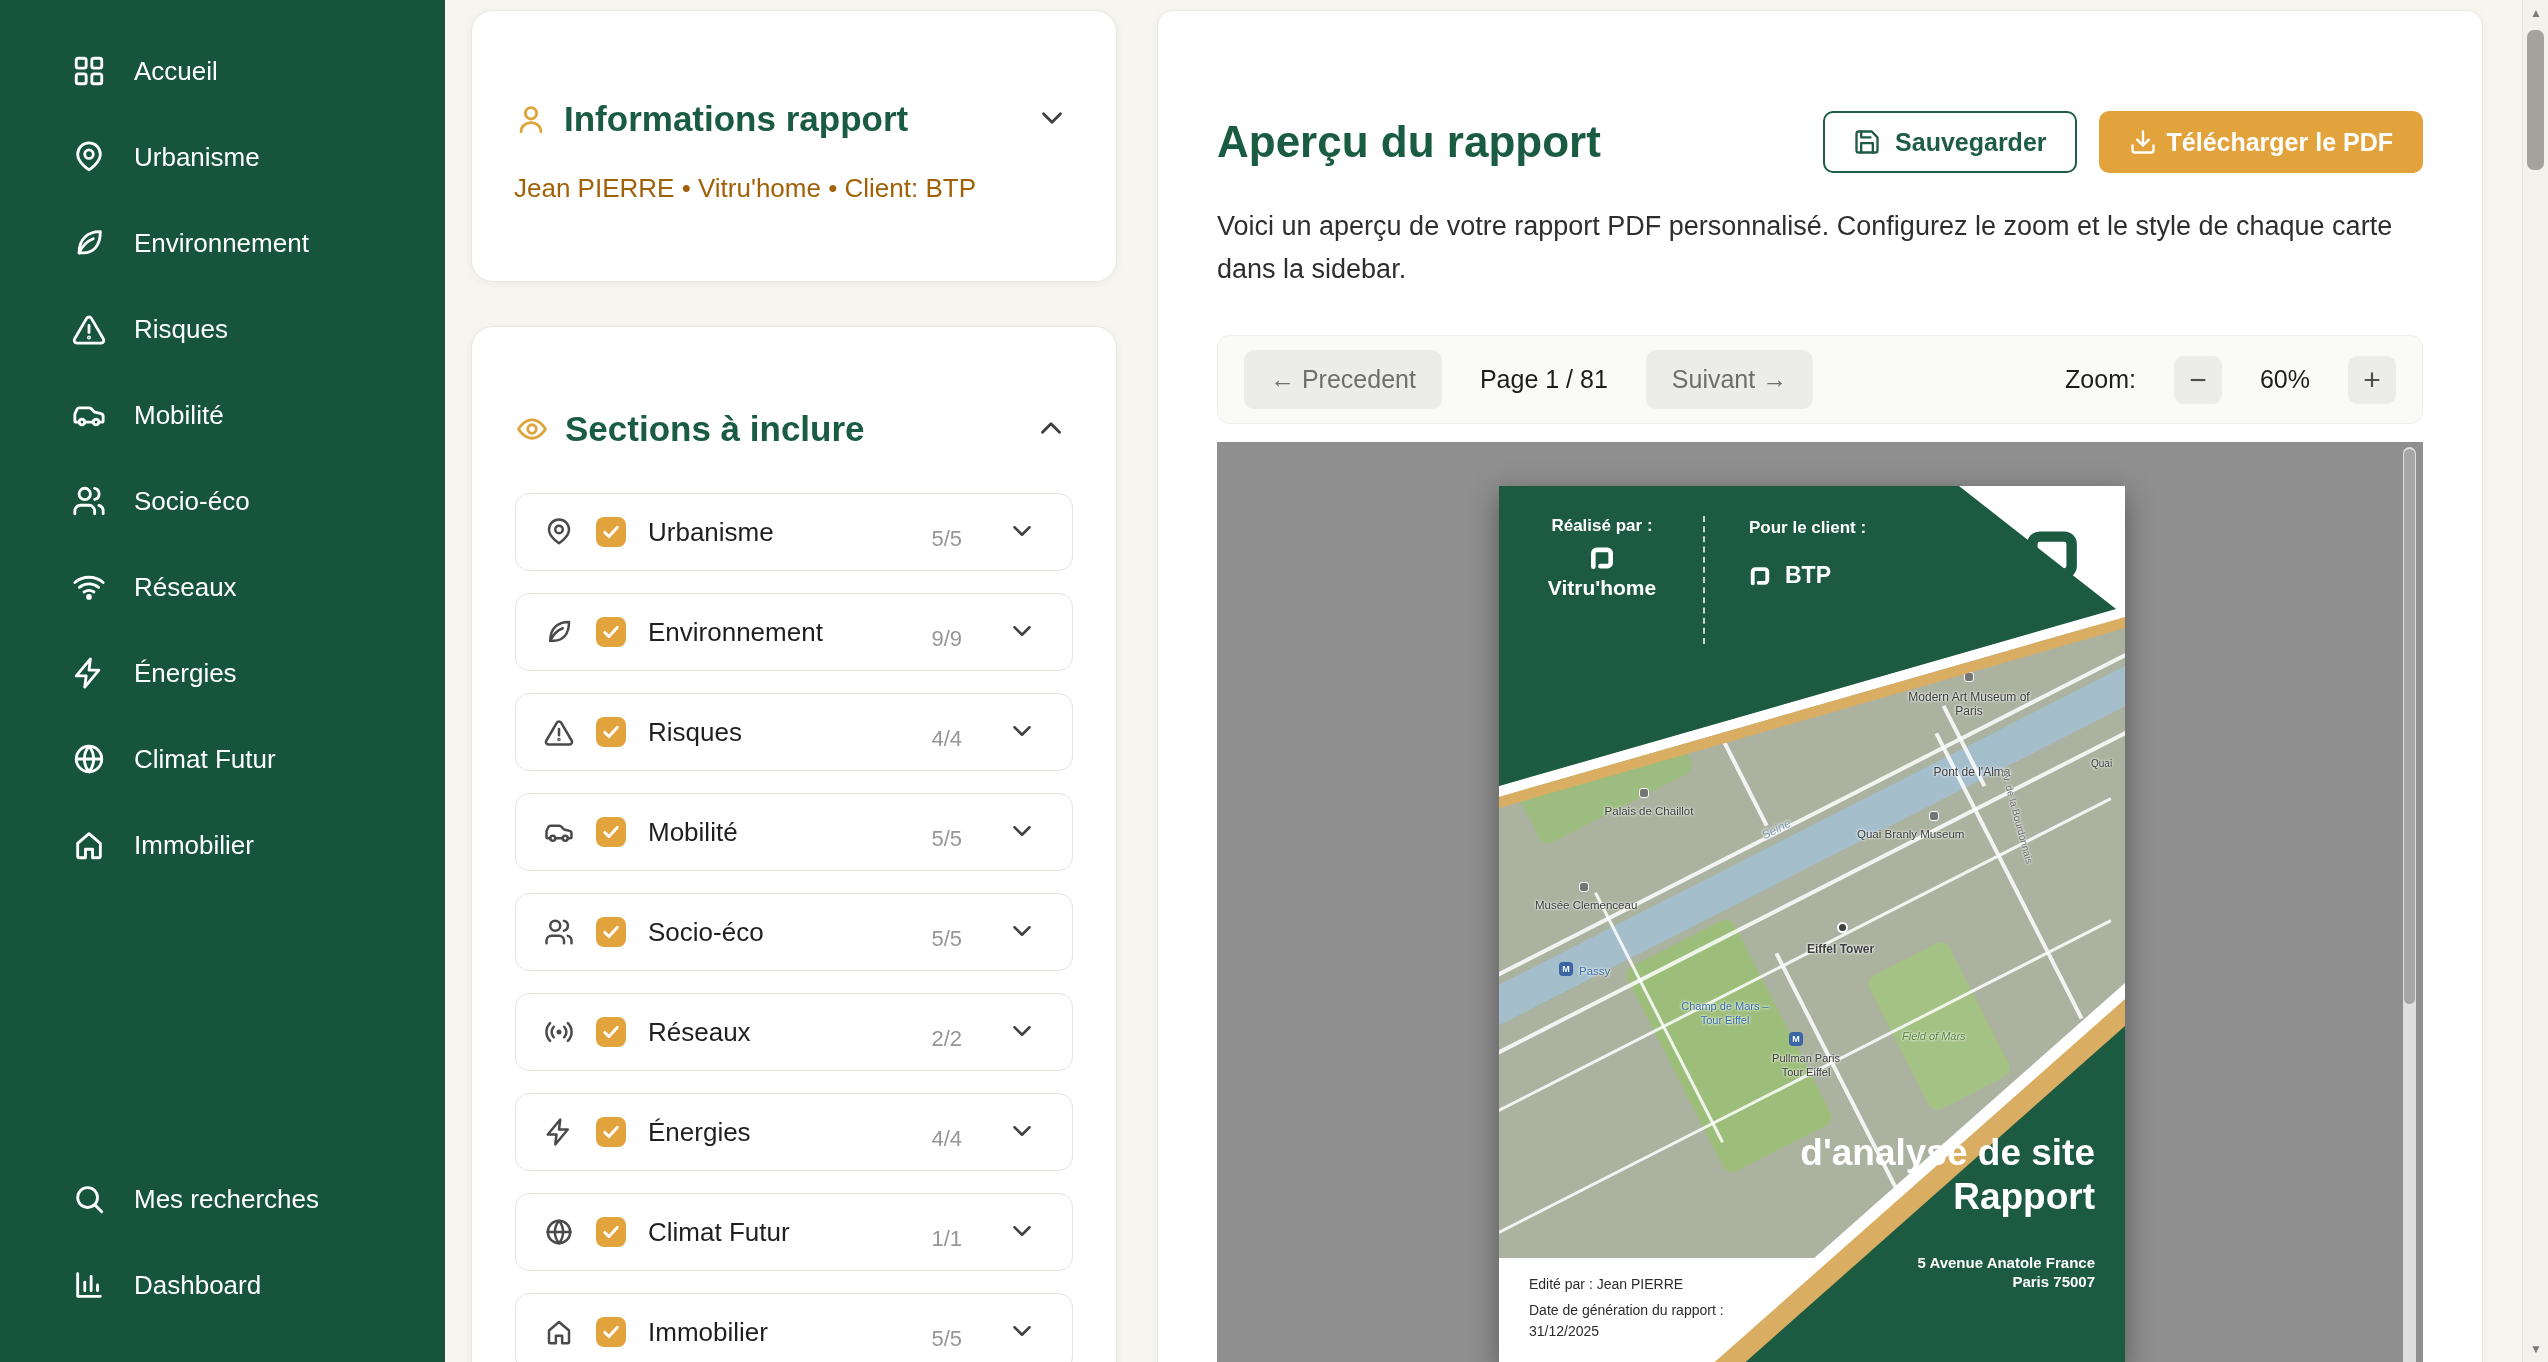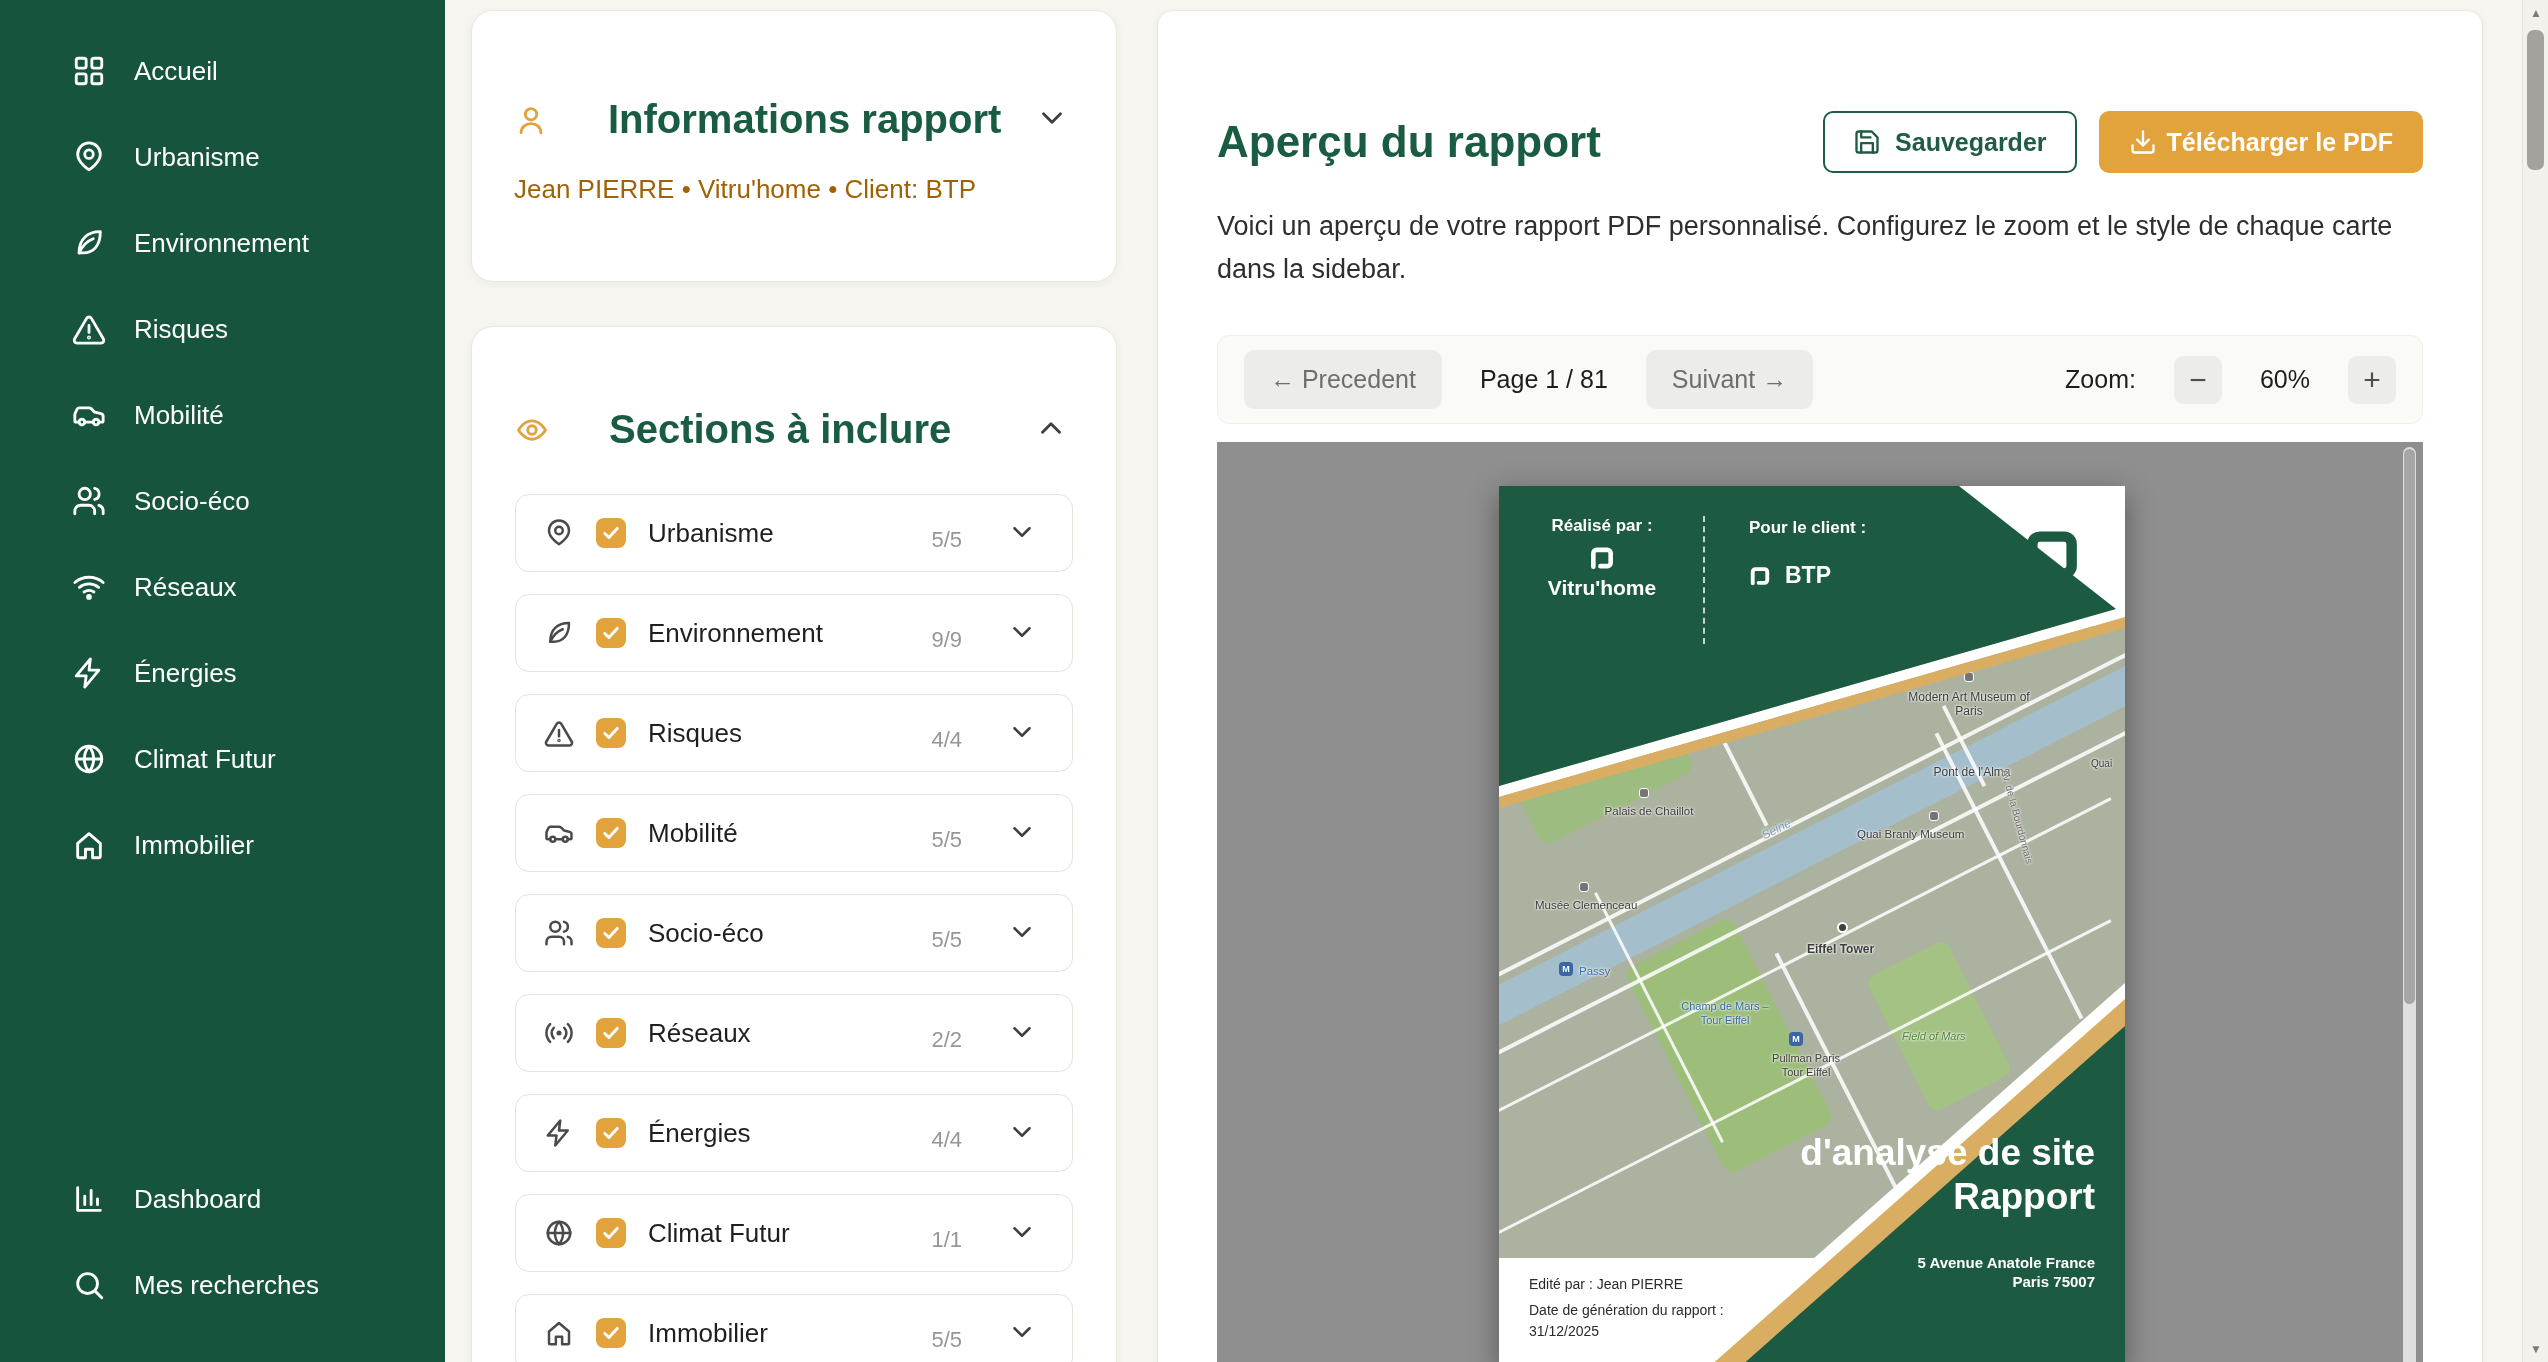--- a/index.html
+++ b/index.html
@@ -15,21 +15,21 @@
 
   
   .main { position:absolute; left:445px; top:0; right:0; bottom:0; }
   .card { background:#FFFFFF; border:1px solid #EAE8E1; border-radius:22px; box-shadow:0 2px 8px rgba(40,40,30,.05); }
 
   .left-col { position:absolute; left:26px; top:10px; width:646px; }
   .info-card { height:272px; padding:86px 42px 0; margin-bottom:44px; }
   .card-head { display:flex; align-items:center; }
   .card-head .gold-ic { width:34px; height:34px; color:#DFA43C; margin-right:16px; flex:none; }
   .card-head .gold-ic svg { width:100%; height:100%; }
-  .card-head h2 { font-size:40px; font-weight:700; color:#1A5C42; flex:1;margin-left:44px; }
+  .card-head h2 { font-size:35px; font-weight:700; color:#1A5C42; flex:1; }
   .chev-btn { background:none; border:none; width:44px; height:44px; color:#3F3F3F; cursor:pointer; }
   .chev-btn svg { width:34px; height:34px; }
   .info-sub { margin-top:32px; font-size:26px; color:#a16207; }
 
   .sections-card { height:1094px; padding:80px 43px 0; }
   .section-list { margin-top:42px; }
   .section-row { display:flex; align-items:center; height:78px; border:1px solid #E5E3DC; border-radius:14px;
                  padding:0 28px; margin-bottom:22px; background:#fff; cursor:pointer; }
   .row-ic { width:30px; height:30px; color:#4A4A4A; flex:none; }
   .row-ic svg { width:100%; height:100%; }
@@ -212,33 +212,33 @@
       <div class="nav-item">
         <svg viewBox="0 0 24 24" fill="none" stroke="currentColor" stroke-width="2" stroke-linecap="round" stroke-linejoin="round">
             <path d="M4 10.8 12 4l8 6.8V20a1 1 0 0 1-1 1h-4.5v-6h-5v6H5a1 1 0 0 1-1-1z"></path>
           </svg>
         <span>Immobilier</span>
       </div>
     </nav>
     <nav>
       <div class="nav-item">
         <svg viewBox="0 0 24 24" fill="none" stroke="currentColor" stroke-width="2" stroke-linecap="round" stroke-linejoin="round">
+            <circle cx="11" cy="11" r="7"></circle>
+            <path d="m16.5 16.5 4.5 4.5"></path>
+          </svg>
+        <span>Mes recherches</span>
+      </div>
+      <div class="nav-item">
+        <svg viewBox="0 0 24 24" fill="none" stroke="currentColor" stroke-width="2" stroke-linecap="round" stroke-linejoin="round">
             <path d="M4 4v16h16"></path>
             <line x1="9" y1="16" x2="9" y2="10"></line>
             <line x1="13.5" y1="16" x2="13.5" y2="6"></line>
             <line x1="18" y1="16" x2="18" y2="12"></line>
           </svg>
         <span>Dashboard</span>
-      </div>
-      <div class="nav-item">
-        <svg viewBox="0 0 24 24" fill="none" stroke="currentColor" stroke-width="2" stroke-linecap="round" stroke-linejoin="round">
-            <circle cx="11" cy="11" r="7"></circle>
-            <path d="m16.5 16.5 4.5 4.5"></path>
-          </svg>
-        <span>Mes recherches</span>
       </div>
     </nav>
   </aside>
 
   <main class="main">
     <div class="left-col">
 
       <section class="card info-card">
         <div class="card-head">
           <span class="gold-ic">

